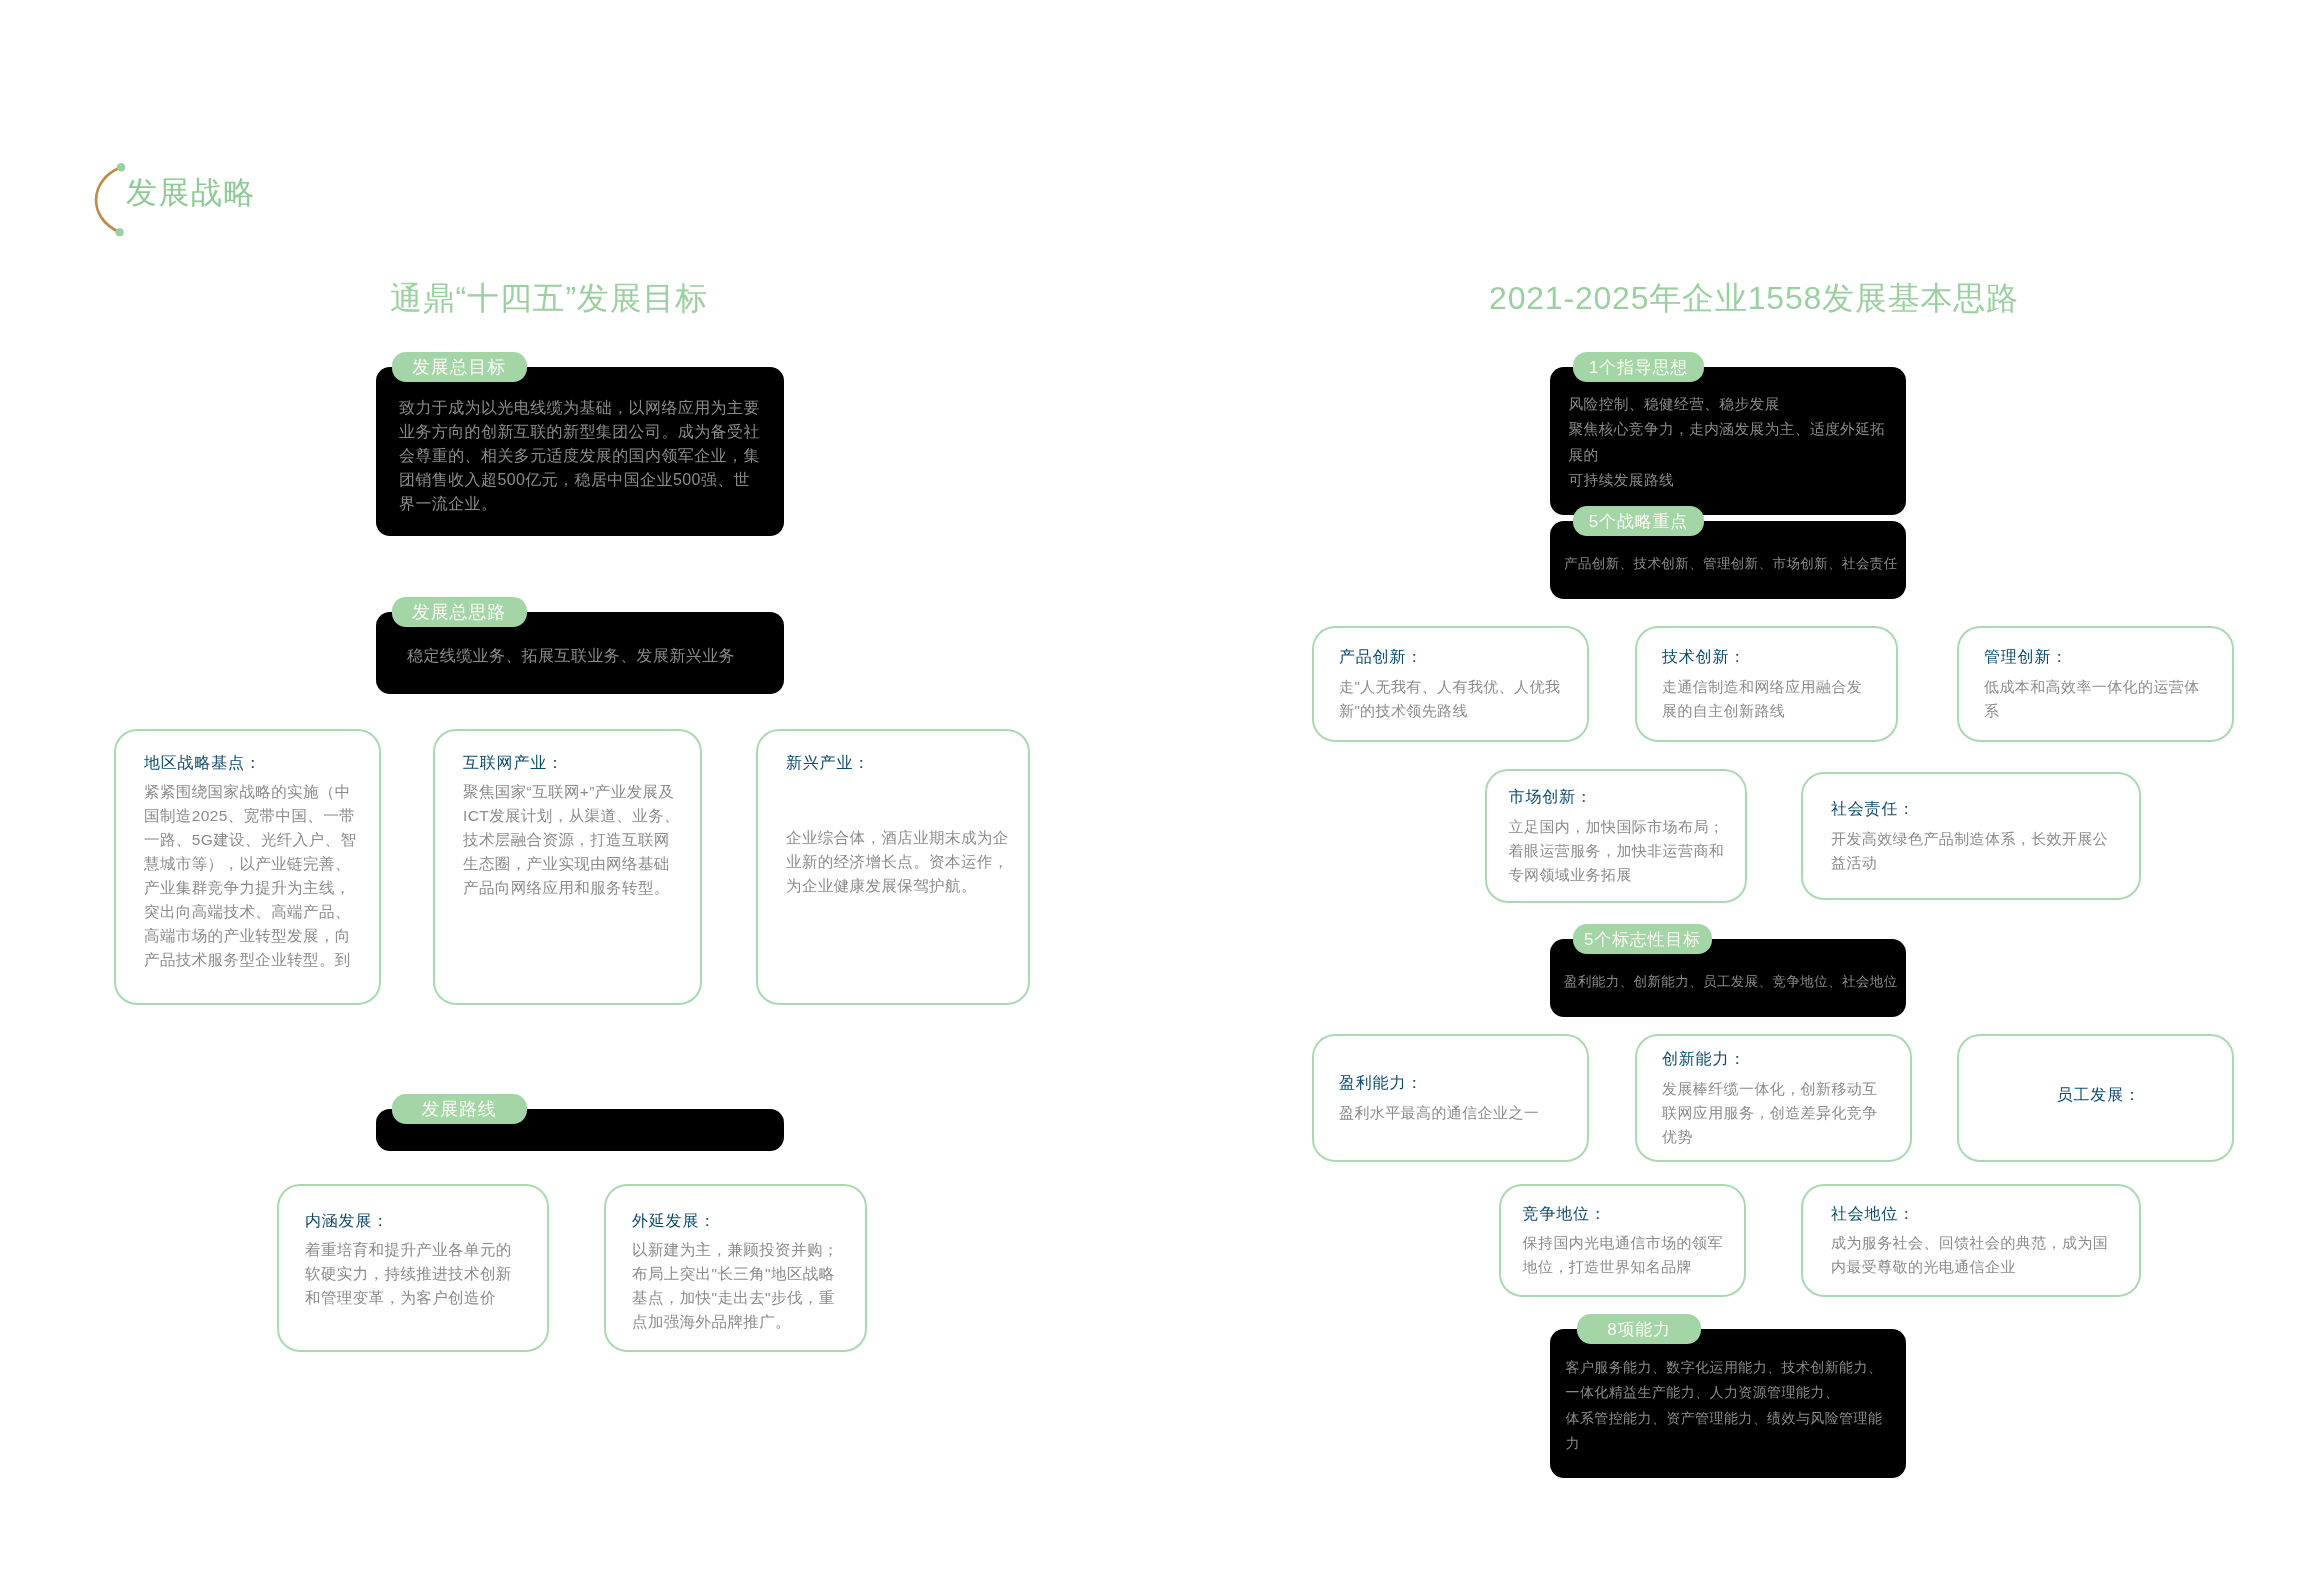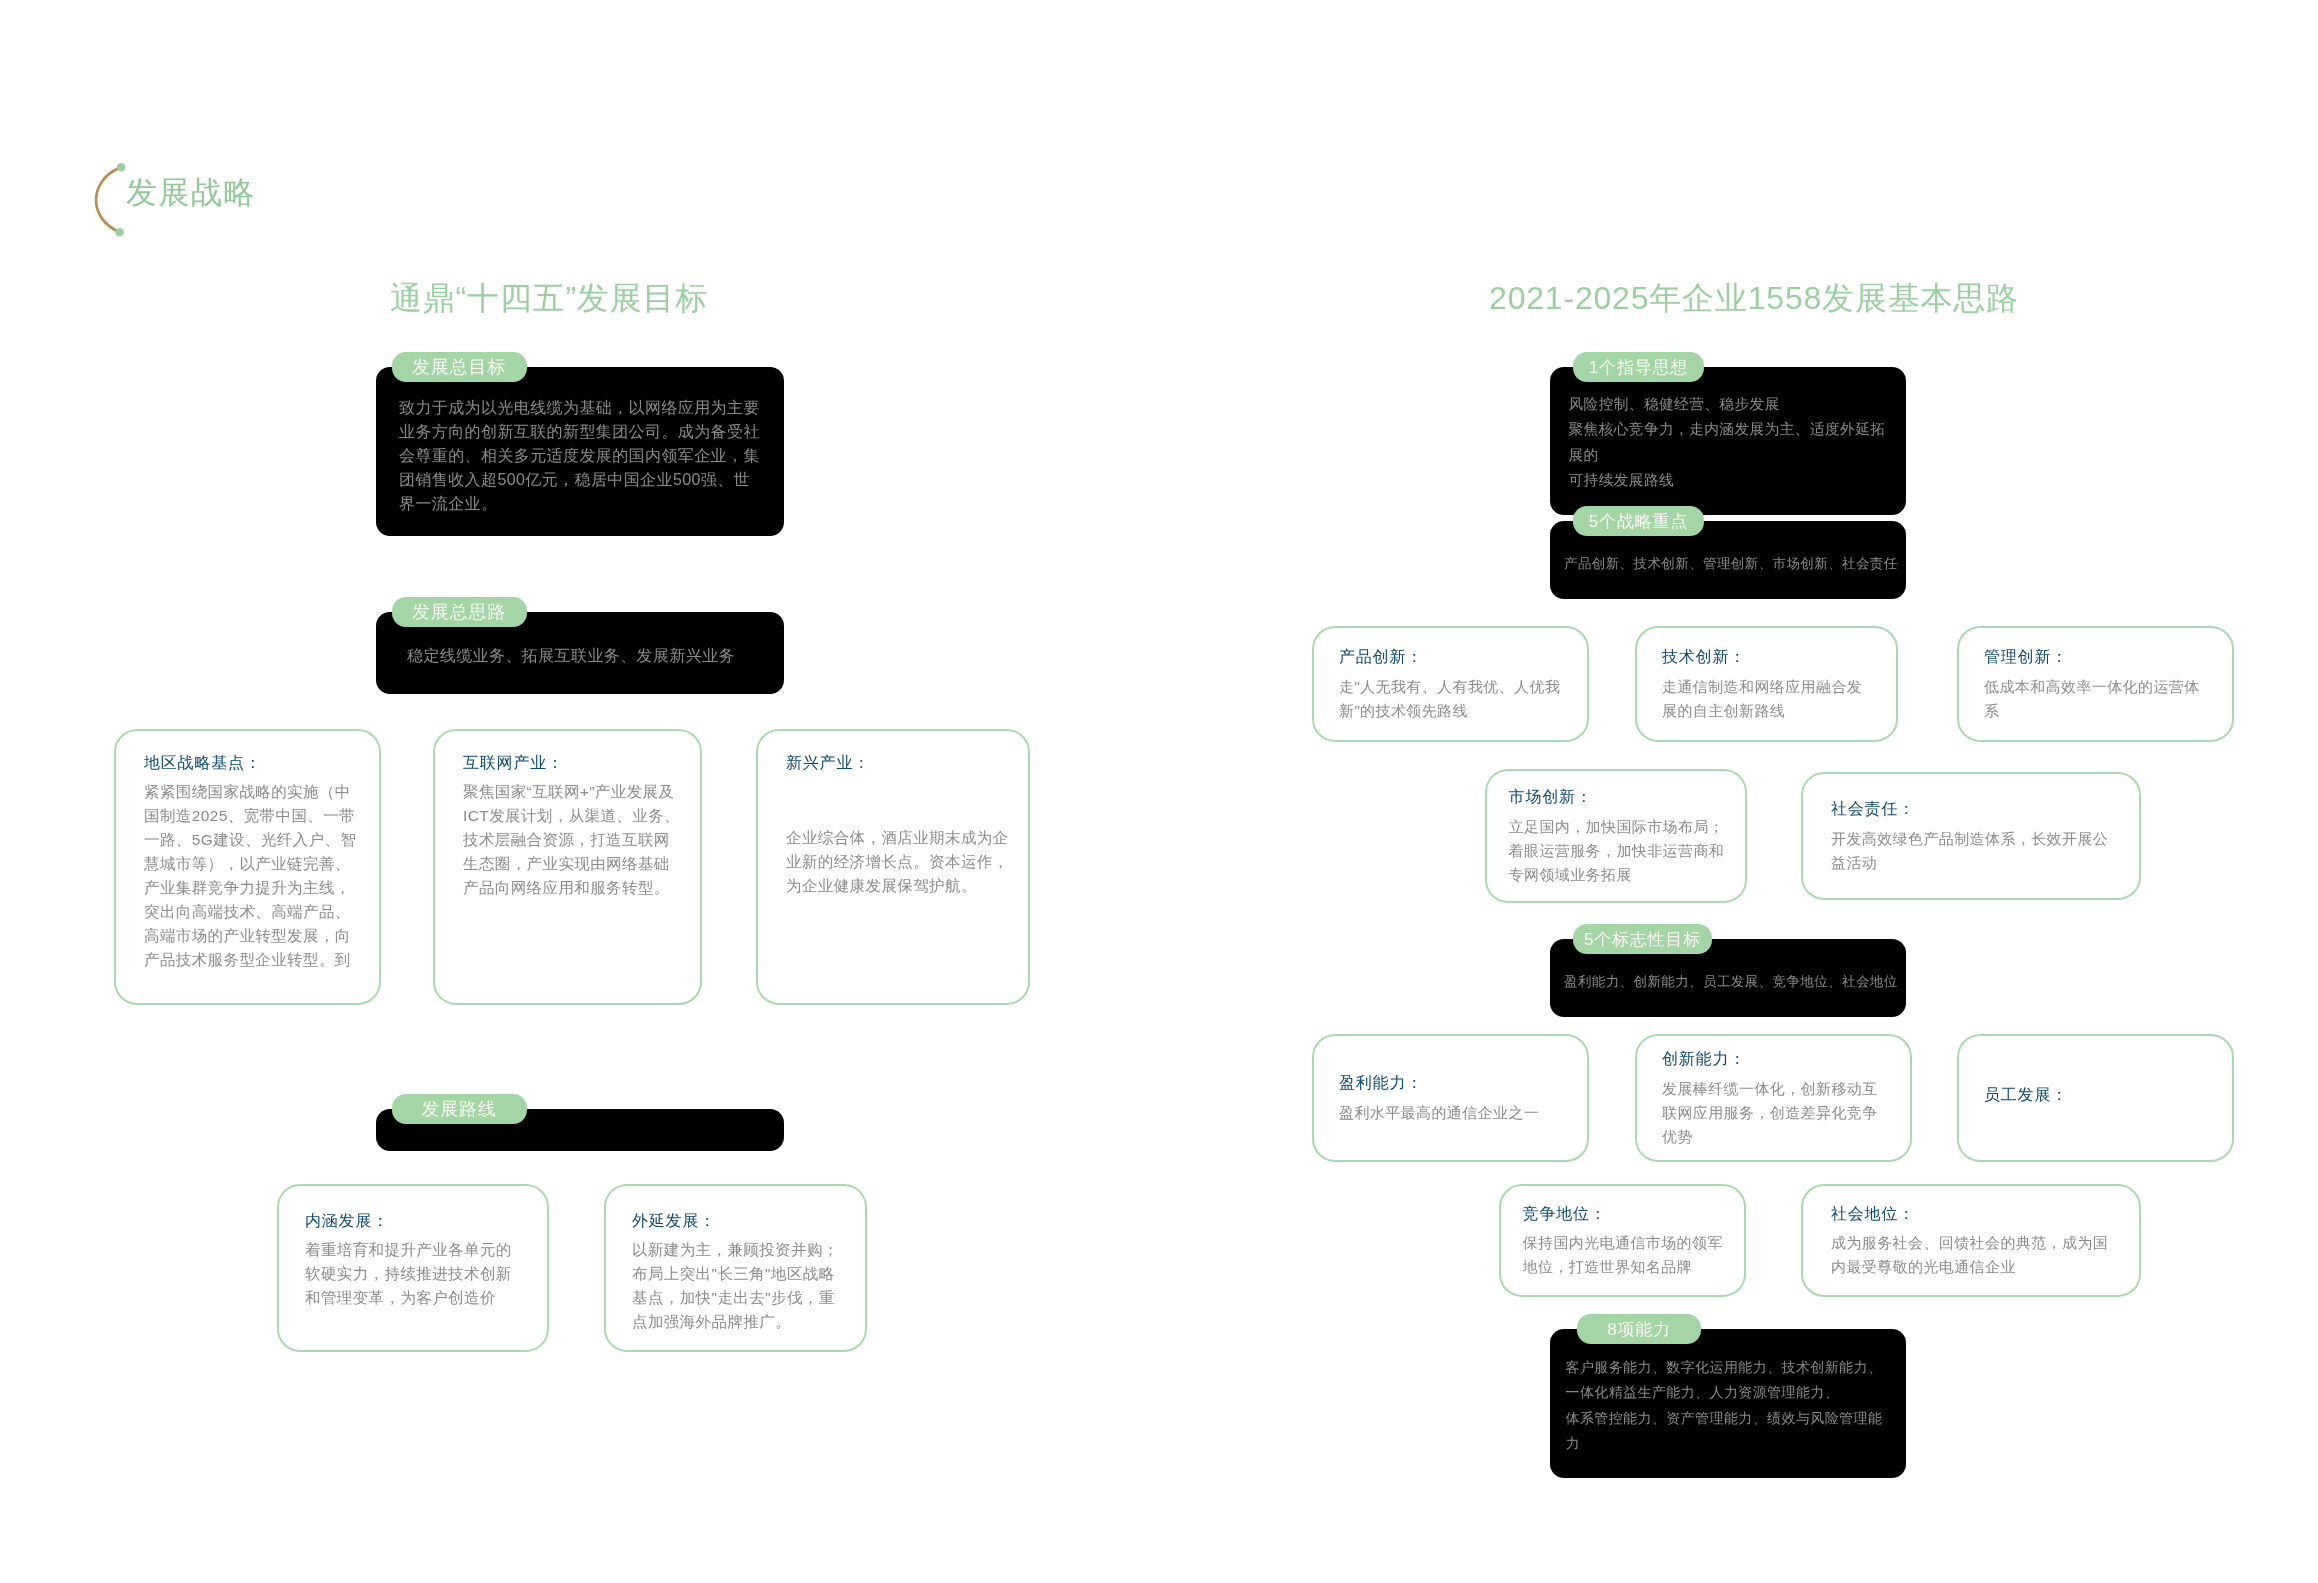--- a/index.html
+++ b/index.html
@@ -136,21 +136,21 @@
   </div>
 
   <div class="wbox center" style="left:1312px;top:1034px;width:277px;height:128px;padding:7.7px 20px 7.7px 25px;">
     <div class="wlabel">盈利能力：</div>
     <div class="wbody" style="font-size:15px;">盈利水平最高的通信企业之一</div>
   </div>
   <div class="wbox center" style="left:1635px;top:1034px;width:277px;height:128px;padding:7.7px 18.5px 7.7px 25px;">
     <div class="wlabel">创新能力：</div>
     <div class="wbody" style="font-size:15px;">发展棒纤缆一体化，创新移动互联网应用服务，创造差异化竞争优势</div>
   </div>
-  <div class="wbox center" style="left:1957px;top:1034px;width:277px;height:128px;padding:7.7px 18.5px 7.7px 25px;">
+  <div class="wbox center" style="left:1957px;top:1034px;width:277px;height:128px;padding:7.7px 18.5px 7.7px 25px;text-align:center;">
     <div class="wlabel">员工发展：</div>
   </div>
 
   <div class="wbox center" style="left:1499px;top:1184px;width:247px;height:113px;padding:7.7px 14px 7.7px 21.6px;">
     <div class="wlabel">竞争地位：</div>
     <div class="wbody" style="font-size:15px;">保持国内光电通信市场的领军地位，打造世界知名品牌</div>
   </div>
   <div class="wbox center" style="left:1801px;top:1184px;width:340px;height:113px;padding:7.7px 18.5px 7.7px 28px;">
     <div class="wlabel">社会地位：</div>
     <div class="wbody" style="font-size:15px;">成为服务社会、回馈社会的典范，成为国内最受尊敬的光电通信企业</div>

